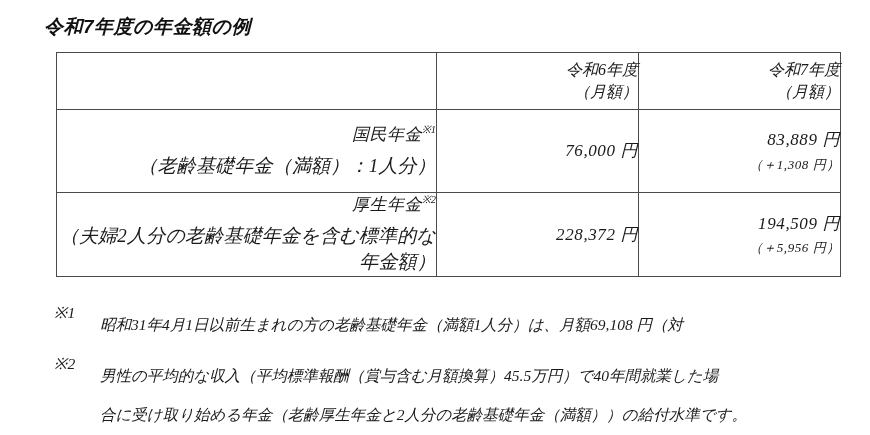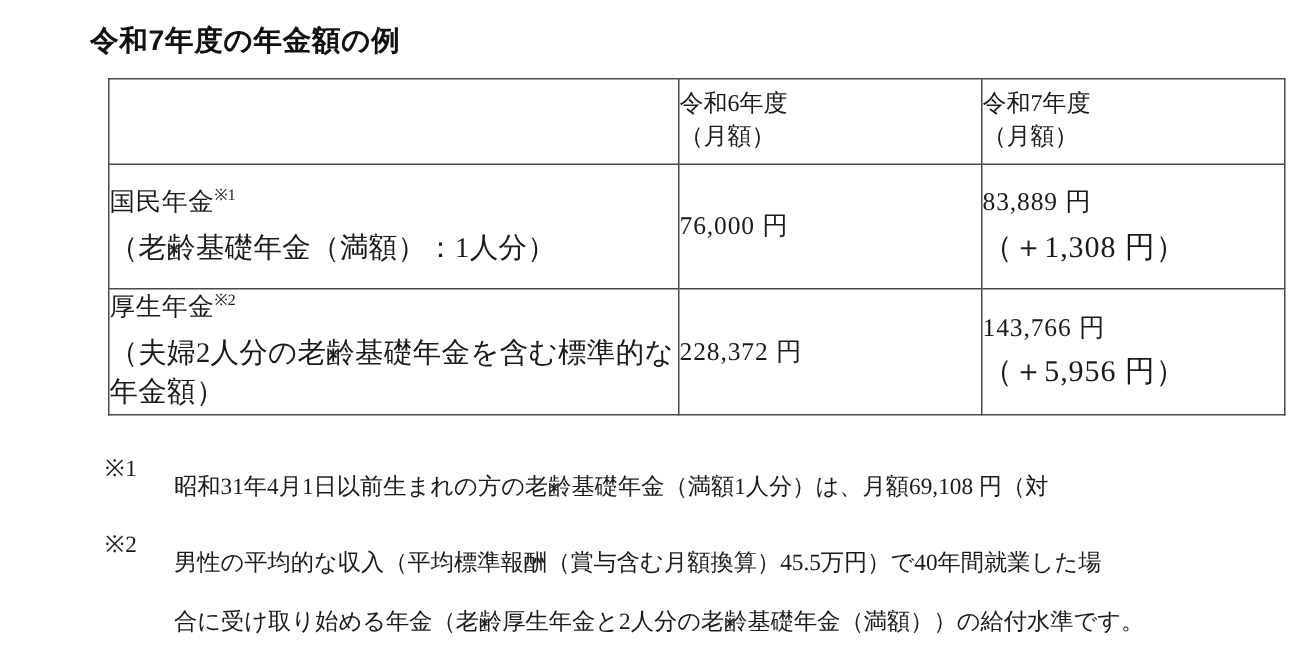--- a/index.html
+++ b/index.html
@@ -12,40 +12,41 @@
     background: #ffffff;
     font-family: "Liberation Serif", "DejaVu Serif", serif;
     color: #1a1a1a;
     overflow: hidden;
   }
   .page {
     position: relative;
     width: 870px;
     height: 311px;
     box-sizing: border-box;
-    padding: 14px 26px 0 42px;
+    padding: 14px 26px 0 26px;
+    font-style: italic;
   }
   .doc-title {
     font-family: "Liberation Sans", "DejaVu Sans", sans-serif;
     font-weight: bold;
     font-size: 19px;
     letter-spacing: 0.5px;
     margin: 0 0 12px 18px;
     color: #111111;
   }
   table.pension-table {
     border-collapse: collapse;
     width: 784px;
     margin-left: 30px;
     table-layout: fixed;
   }
   table.pension-table td,
   table.pension-table th {
     border: 1px solid #4a4a4a;
-    text-align: left;
+    text-align: right;
     vertical-align: middle;
     font-weight: normal;
     font-size: 16px;
     padding: 0;
   }
   .col-label { width: 380px; }
   .col-year  { width: 202px; }
 
   thead td {
     height: 56px;
@@ -76,21 +77,21 @@
     vertical-align: super;
     letter-spacing: 0;
   }
   .amount-main {
     display: block;
     font-size: 17px;
     letter-spacing: 0.6px;
   }
   .amount-sub {
     display: block;
-    font-size: 20px;
+    font-size: 13px;
     letter-spacing: 0.6px;
     margin-top: 4px;
   }
   .notes {
     margin: 22px 0 0 28px;
     width: 800px;
   }
   .note {
     display: flex;
     align-items: flex-start;
@@ -156,21 +157,21 @@
       </tr>
       <tr>
         <td>
           <span class="row-label-main"><span>厚生年金</span><span class="sup">※2</span></span>
           <span class="row-label-sub">（夫婦2人分の老齢基礎年金を含む標準的な年金額）</span>
         </td>
         <td>
           <span class="amount-main">228,372 円</span>
         </td>
         <td>
-          <span class="amount-main">143,766 円</span>
+          <span class="amount-main">194,509 円</span>
           <span class="amount-sub">（＋5,956 円）</span>
         </td>
       </tr>
     </tbody>
   </table>
 
   <div class="notes">
     <div class="note">
       <span class="note-marker">※1</span>
       <span class="note-body">

